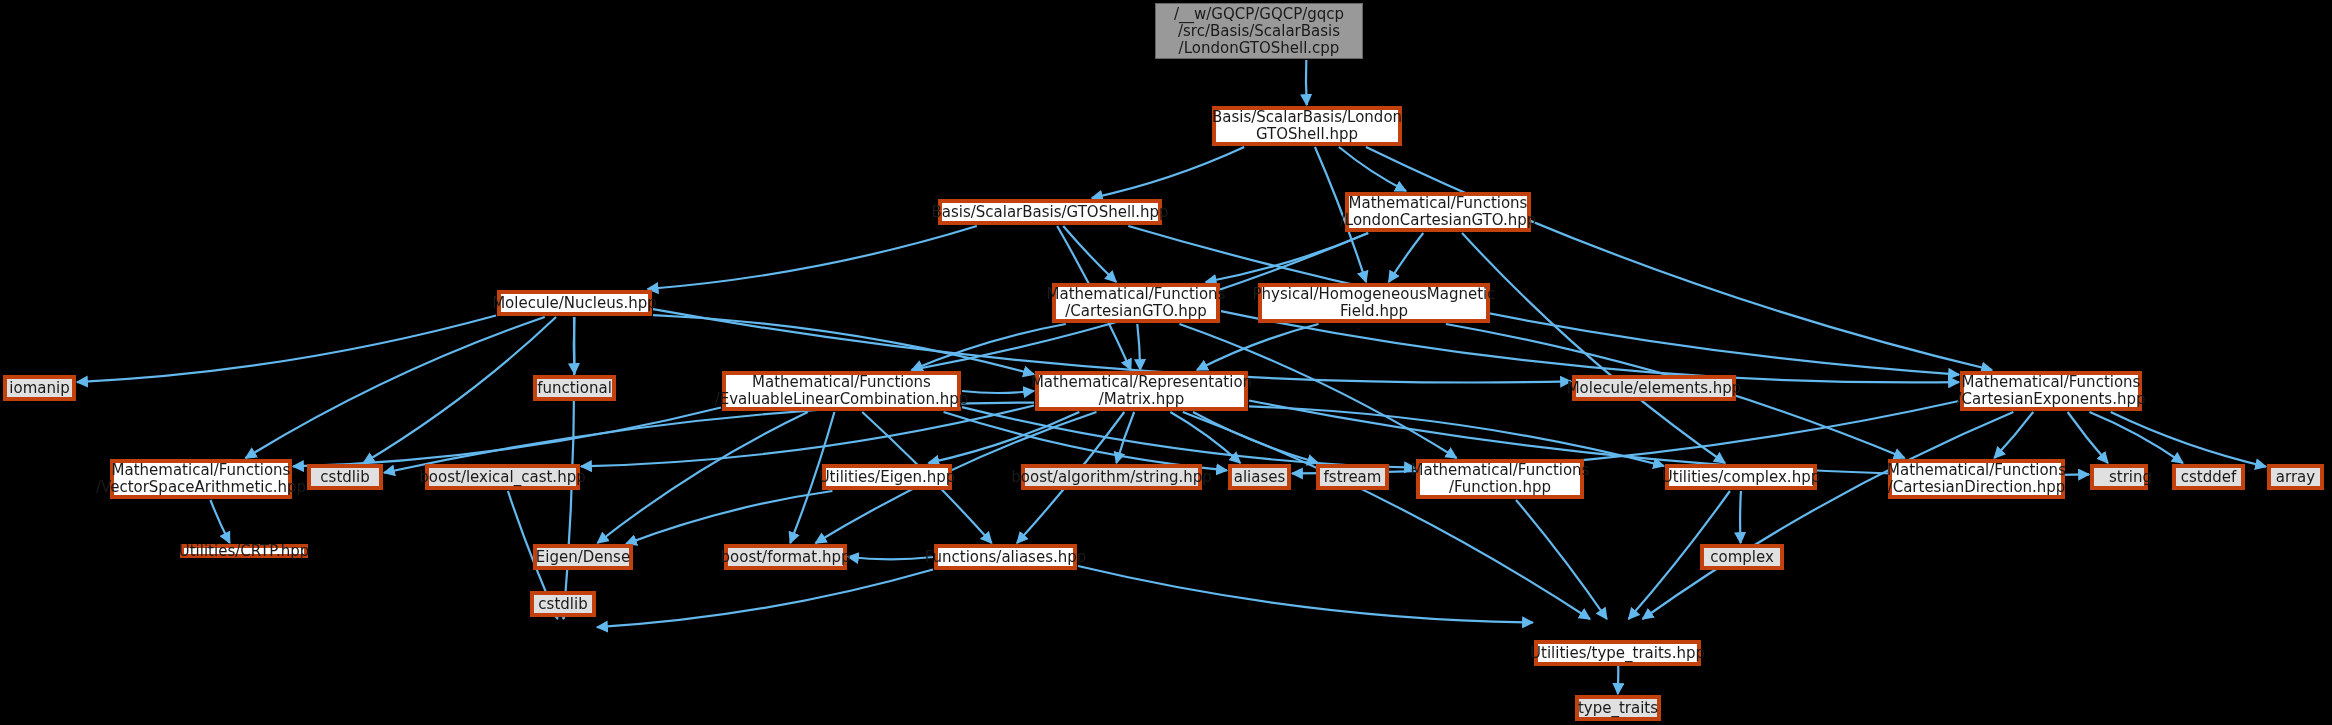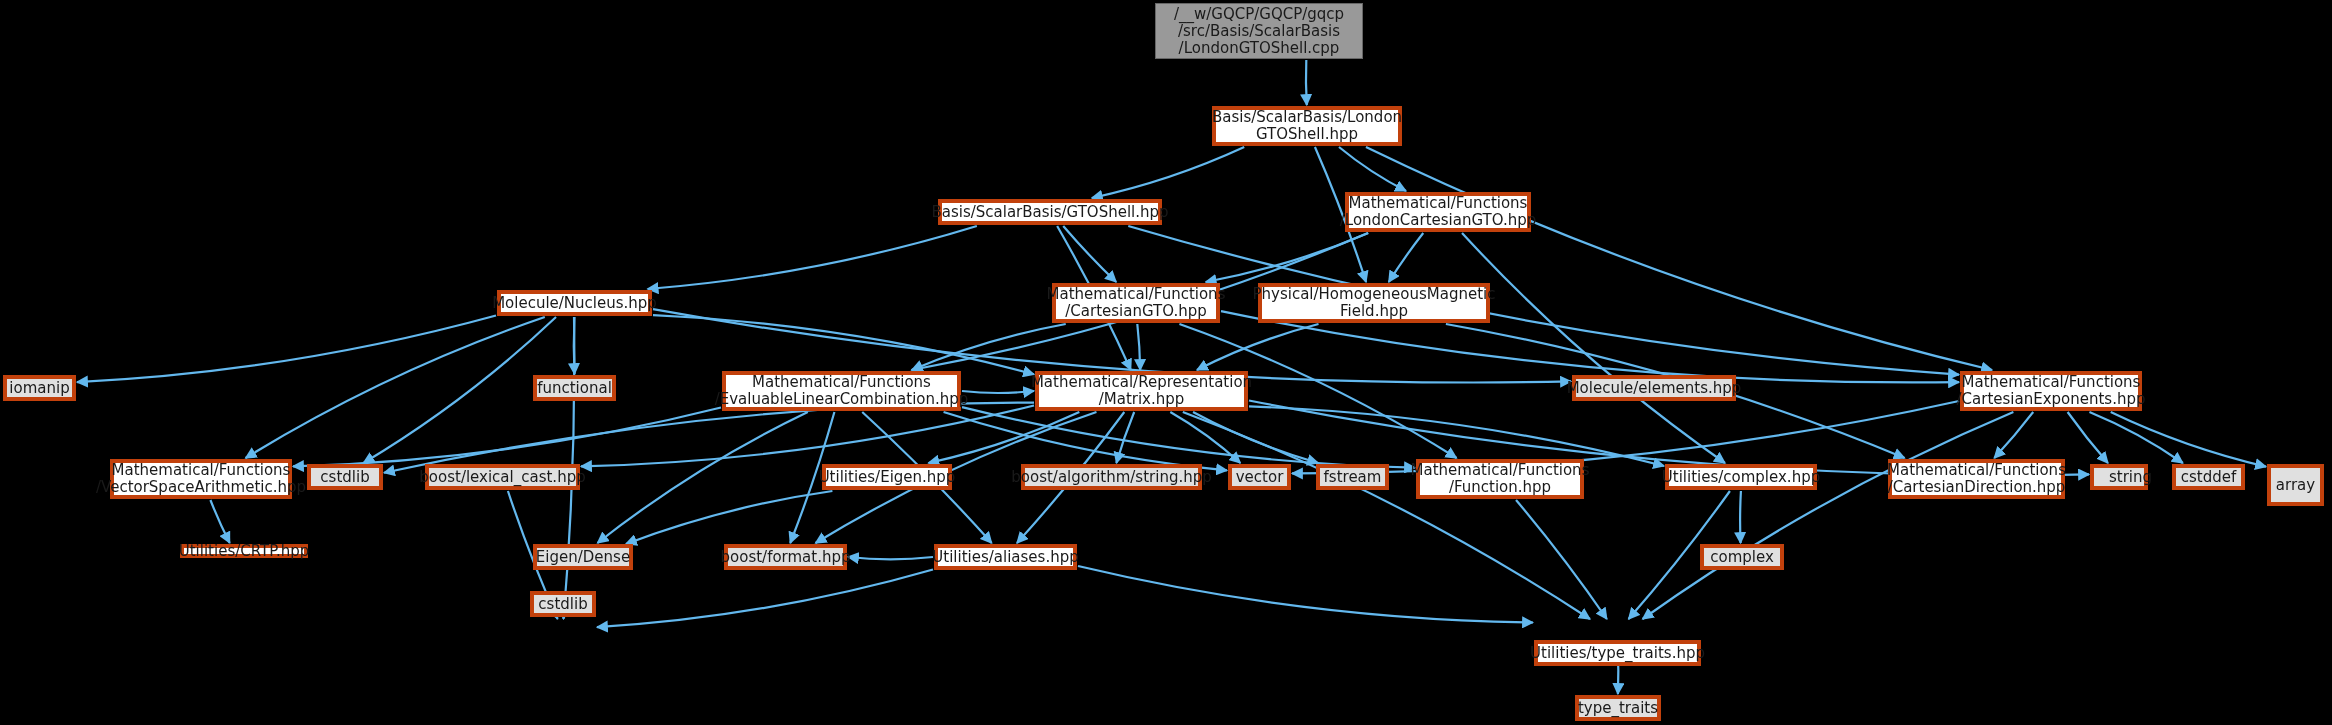--- a/index.html
+++ b/index.html
@@ -108,32 +108,32 @@
 /Matrix.hpp</div>
       <div class="node sys" style="left: 1572px; top: 375px; width: 164px; height: 26px;">Molecule/elements.hpp</div>
       <div class="node hdr" style="left: 1960px; top: 371px; width: 182px; height: 40px;">Mathematical/Functions
 /CartesianExponents.hpp</div>
       <div class="node hdr" style="left: 110px; top: 459px; width: 182px; height: 40px;">Mathematical/Functions
 /VectorSpaceArithmetic.hpp</div>
       <div class="node sys" style="left: 307px; top: 464px; width: 76px; height: 26px;">cstdlib</div>
       <div class="node sys" style="left: 425px; top: 464px; width: 155px; height: 26px;">boost/lexical_cast.hpp</div>
       <div class="node hdr" style="left: 822px; top: 464px; width: 130px; height: 26px;">Utilities/Eigen.hpp</div>
       <div class="node sys" style="left: 1021px; top: 464px; width: 181px; height: 26px;">boost/algorithm/string.hpp</div>
-      <div class="node sys" style="left: 1228px; top: 464px; width: 63px; height: 26px;">vector</div>
+      <div class="node sys" style="left: 1228px; top: 464px; width: 63px; height: 26px;">aliases</div>
       <div class="node sys" style="left: 1316px; top: 464px; width: 73px; height: 26px;">fstream</div>
       <div class="node hdr" style="left: 1416px; top: 459px; width: 168px; height: 40px;">Mathematical/Functions
 /Function.hpp</div>
       <div class="node hdr" style="left: 1665px; top: 464px; width: 152px; height: 26px;">Utilities/complex.hpp</div>
       <div class="node hdr" style="left: 1888px; top: 459px; width: 177px; height: 40px;">Mathematical/Functions
 /CartesianDirection.hpp</div>
       <div class="node sys" style="left: 2090px; top: 464px; width: 58px; height: 26px; padding-left: 28px;">string</div>
       <div class="node sys" style="left: 2172px; top: 464px; width: 73px; height: 26px;">cstddef</div>
-      <div class="node sys" style="left: 2267px; top: 464px; width: 57px; height: 42px;">array</div>
+      <div class="node sys" style="left: 2267px; top: 464px; width: 57px; height: 26px;">array</div>
       <div class="node hdr" style="left: 180px; top: 544px; width: 128px; height: 14px;">Utilities/CRTP.hpp</div>
       <div class="node sys" style="left: 525px; top: 544px; width: 100px; height: 26px; margin-left: 8px;">Eigen/Dense</div>
       <div class="node sys" style="left: 724px; top: 544px; width: 123px; height: 26px;">boost/format.hpp</div>
-      <div class="node hdr" style="left: 934px; top: 544px; width: 143px; height: 26px;">Utilities/aliases.hpp</div>
+      <div class="node hdr" style="left: 934px; top: 544px; width: 143px; height: 26px;">Functions/aliases.hpp</div>
       <div class="node sys" style="left: 1700px; top: 544px; width: 84px; height: 26px;">complex</div>
       <div class="node sys" style="left: 530px; top: 591px; width: 66px; height: 26px;">cstdlib</div>
       <div class="node hdr" style="left: 1534px; top: 640px; width: 167px; height: 26px;">Utilities/type_traits.hpp</div>
       <div class="node sys" style="left: 1575px; top: 695px; width: 86px; height: 26px;">type_traits</div>
     </div>
 </div>
 
 </body></html>

